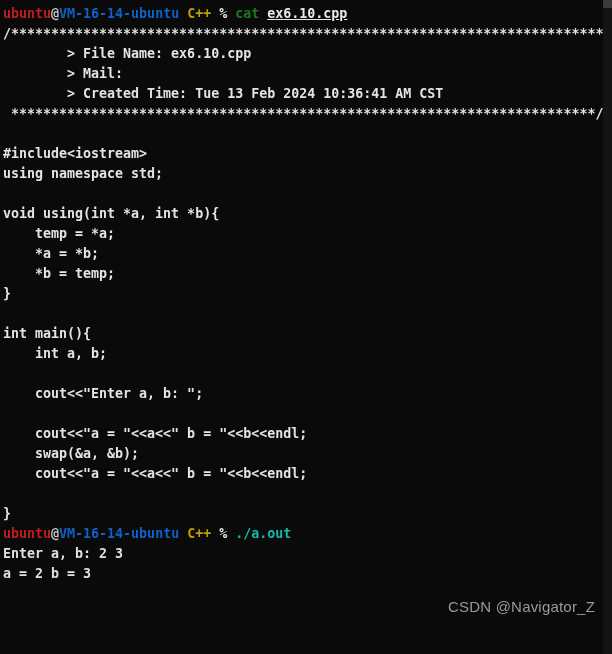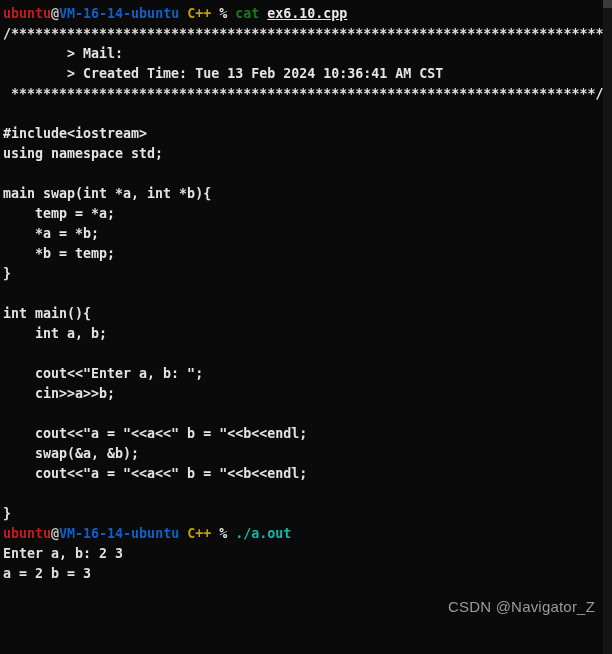--- a/index.html
+++ b/index.html
@@ -72,40 +72,40 @@
   }
 </style>
 </head>
 <body>
 
 <div id="terminal">
 
   <div class="line"><span class="seg user">ubuntu</span><span class="seg at">@</span><span class="seg host">VM-16-14-ubuntu</span><span class="seg"> </span><span class="seg dir">C++</span><span class="seg"> </span><span class="seg pct">%</span><span class="seg"> </span><span class="seg cmd">cat</span><span class="seg"> </span><span class="seg argfile">ex6.10.cpp</span></div>
 
   <div class="line stars">/**************************************************************************</div>
+  <div class="line code">        &gt; File Name: ex6.10.cpp</div>
   <div class="line code">        &gt; Mail: </div>
   <div class="line code">        &gt; Created Time: Tue 13 Feb 2024 10:36:41 AM CST</div>
   <div class="line stars"> *************************************************************************/</div>
 
   <div id="source-body">
       <div class="line code">&nbsp;</div>
       <div class="line code">#include&lt;iostream&gt;</div>
       <div class="line code">using namespace std;</div>
       <div class="line code">&nbsp;</div>
-      <div class="line code">main swap(int *a, int *b){</div>
+      <div class="line code">void using(int *a, int *b){</div>
       <div class="line code">    temp = *a;</div>
       <div class="line code">    *a = *b;</div>
       <div class="line code">    *b = temp;</div>
       <div class="line code">}</div>
       <div class="line code">&nbsp;</div>
       <div class="line code">int main(){</div>
       <div class="line code">    int a, b;</div>
       <div class="line code">&nbsp;</div>
       <div class="line code">    cout&lt;&lt;"Enter a, b: ";</div>
-      <div class="line code">    cin&gt;&gt;a&gt;&gt;b;</div>
       <div class="line code">&nbsp;</div>
       <div class="line code">    cout&lt;&lt;"a = "&lt;&lt;a&lt;&lt;" b = "&lt;&lt;b&lt;&lt;endl;</div>
       <div class="line code">    swap(&amp;a, &amp;b);</div>
       <div class="line code">    cout&lt;&lt;"a = "&lt;&lt;a&lt;&lt;" b = "&lt;&lt;b&lt;&lt;endl;</div>
       <div class="line code">&nbsp;</div>
       <div class="line code">}</div>
     </div>
 
   <div class="line"><span class="seg user">ubuntu</span><span class="seg at">@</span><span class="seg host">VM-16-14-ubuntu</span><span class="seg"> </span><span class="seg dir">C++</span><span class="seg"> </span><span class="seg pct">%</span><span class="seg"> </span><span class="seg runprog">./a.out</span></div>
 

